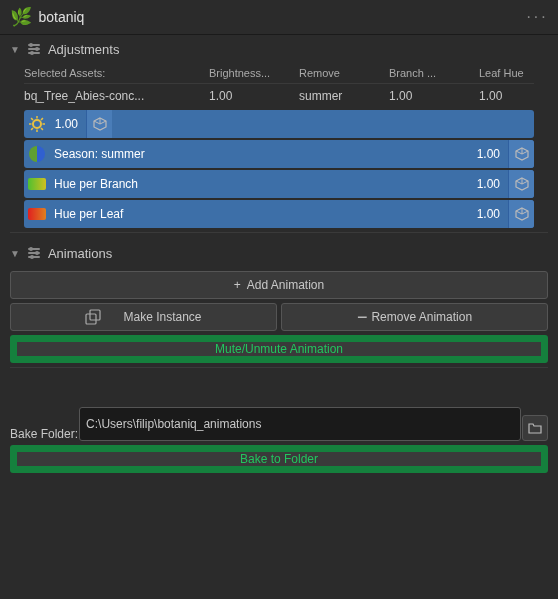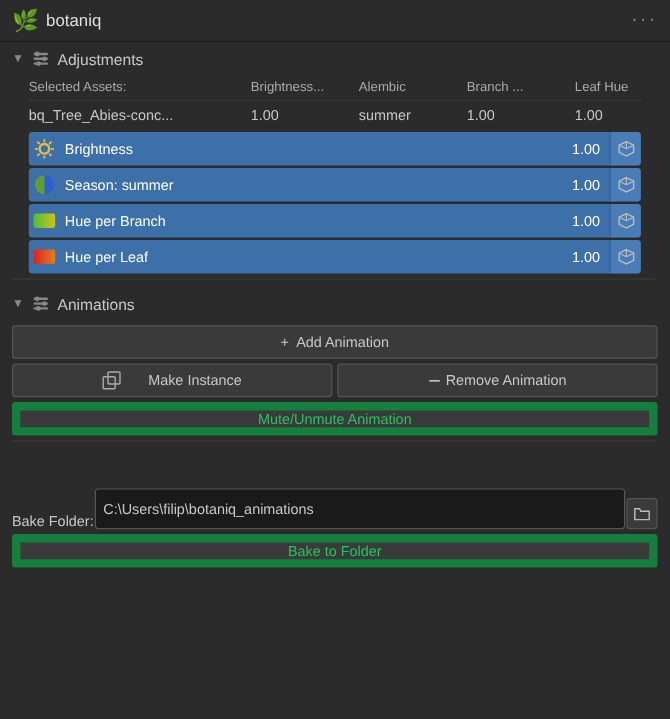--- a/index.html
+++ b/index.html
@@ -285,21 +285,21 @@
     <circle cx="11" cy="8" r="2" fill="#888"></circle>
     <circle cx="6" cy="12" r="2" fill="#888"></circle>
   </svg>
   <span class="section-header-label">Adjustments</span>
 </div>
 
 <div class="table-area">
   <div class="table-header">
     <span>Selected Assets:</span>
     <span>Brightness...</span>
-    <span>Alembic</span>
+    <span>Remove</span>
     <span>Branch ...</span>
     <span>Leaf Hue</span>
   </div>
   <div class="table-row-asset">
     <span>bq_Tree_Abies-conc...</span>
     <span>1.00</span>
     <span>summer</span>
     <span>1.00</span>
     <span>1.00</span>
   </div>
@@ -313,21 +313,20 @@
           <line x1="9" y1="1" x2="9" y2="3.5" stroke="#e8c040" stroke-width="1.5"></line>
           <line x1="9" y1="14.5" x2="9" y2="17" stroke="#e8c040" stroke-width="1.5"></line>
           <line x1="1" y1="9" x2="3.5" y2="9" stroke="#e8c040" stroke-width="1.5"></line>
           <line x1="14.5" y1="9" x2="17" y2="9" stroke="#e8c040" stroke-width="1.5"></line>
           <line x1="3.1" y1="3.1" x2="5" y2="5" stroke="#e8c040" stroke-width="1.5"></line>
           <line x1="13" y1="13" x2="14.9" y2="14.9" stroke="#e8c040" stroke-width="1.5"></line>
           <line x1="14.9" y1="3.1" x2="13" y2="5" stroke="#e8c040" stroke-width="1.5"></line>
           <line x1="5" y1="13" x2="3.1" y2="14.9" stroke="#e8c040" stroke-width="1.5"></line>
         </svg>
       </div>
-      <span class="adj-label">Brightness</span>
       <span class="adj-value">1.00</span>
       <div class="adj-cube-btn">
         <svg width="16" height="16" viewBox="0 0 16 16">
           <polygon points="8,2 14,5 14,11 8,14 2,11 2,5" fill="none" stroke="#bbb" stroke-width="1.2"></polygon>
           <line x1="8" y1="2" x2="8" y2="8" stroke="#bbb" stroke-width="1"></line>
           <line x1="2" y1="5" x2="8" y2="8" stroke="#bbb" stroke-width="1"></line>
           <line x1="14" y1="5" x2="8" y2="8" stroke="#bbb" stroke-width="1"></line>
         </svg>
       </div>
     </div>

